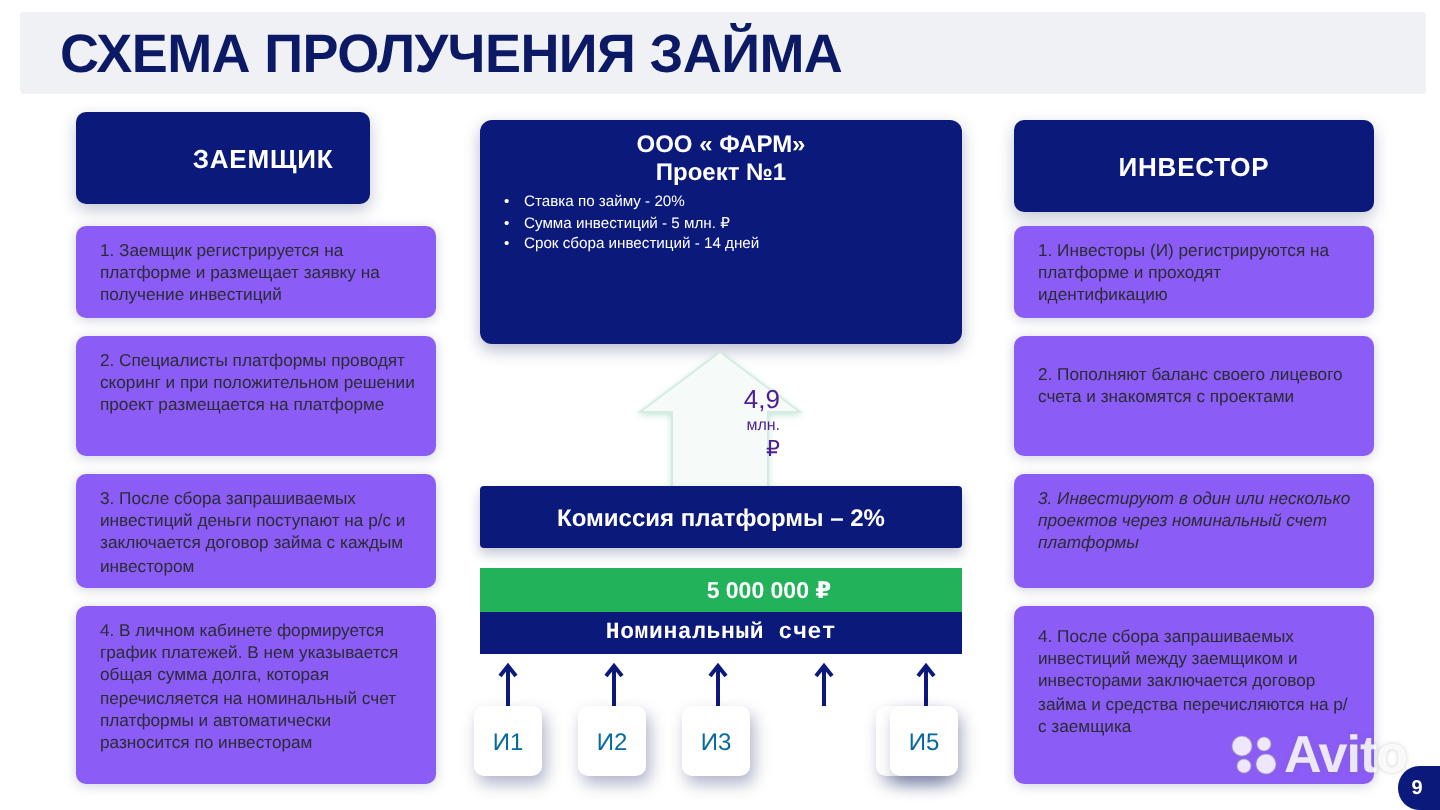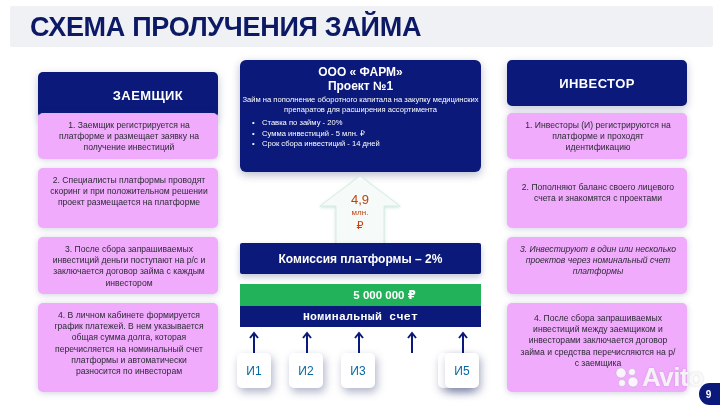--- a/index.html
+++ b/index.html
@@ -16,46 +16,45 @@
     font-size: 27px; color: #0c1a66; letter-spacing: -0.3px;
   }
 
   .col-header {
     position: absolute; height: 46px; background: #0b1a7a; border-radius: 5px;
     color: #fff; font-weight: bold; font-size: 13px; letter-spacing: 0.4px;
     display: flex; align-items: center; justify-content: center;
     box-shadow: 0 3px 8px rgba(20,30,90,0.25);
   }
   .card {
-    position: absolute; background: #f0abfc; border-radius: 5px;
+    position: absolute; background: #8b5cf6; border-radius: 5px;
     box-shadow: 0 1px 6px rgba(40,50,110,0.22);
     font-size: 8.6px; line-height: 11.2px; color: #2b2b33;
     padding: 7px 10px 6px 12px;
-    text-align: center;
   }
 
   .project {
     position: absolute; left: 240px; top: 60px; width: 241px; height: 112px;
     background: #0b1a7a; border-radius: 6px; color: #fff;
     box-shadow: 0 3px 8px rgba(20,30,90,0.3);
     padding-top: 6px;
   }
   .project .p-company { text-align: center; font-weight: bold; font-size: 12px; line-height: 13px; }
   .project .p-name { text-align: center; font-weight: bold; font-size: 12px; line-height: 14px; }
   .project .p-desc { text-align: center; font-size: 7.6px; line-height: 10px; margin-top: 2px; }
   .project ul { list-style: none; margin: 3px 0 0 12px; }
   .project li { font-size: 7.6px; line-height: 10.6px; position: relative; padding-left: 10px; }
   .project li::before { content: "•"; position: absolute; left: 0; top: 0; }
 
   .arrow-up {
     position: absolute; left: 318px; top: 174px; width: 84px; height: 72px;
   }
   .arrow-label {
-    position: absolute; left: 330px; top: 192px; width: 60px; text-align: center;
-    color: #c2410c;
+    position: absolute; left: 330px; top: 192px; width: 60px; text-align: right;
+    color: #4c1d95;
   }
   .arrow-label .a-num { font-size: 13px; line-height: 15px; display: block; }
   .arrow-label .a-unit { font-size: 8px; line-height: 11px; display: block; }
   .arrow-label .a-cur { font-size: 11px; line-height: 14px; display: block; }
 
   .commission {
     position: absolute; left: 240px; top: 243px; width: 241px; height: 31px;
     background: #0b1a7a; color: #fff; font-weight: bold; font-size: 12px;
     display: flex; align-items: center; justify-content: center; border-radius: 2px;
     box-shadow: 0 3px 6px rgba(20,30,90,0.25);
@@ -91,36 +90,35 @@
   }
   .watermark-dots { position: absolute; left: 614px; top: 366px; width: 26px; height: 22px; }
 </style>
 </head>
 <body>
 
 <div class="title-bar">
   <div class="title-text">СХЕМА ПРОЛУЧЕНИЯ ЗАЙМА</div>
 </div>
 
-<div class="col-header" style="left:38px; top:72px; width:180px;padding-left:40px;">ЗАЕМЩИК</div>
+<div class="col-header" style="left:38px; top:56px; width:147px;padding-left:40px;">ЗАЕМЩИК</div>
 <div class="card" style="left:38px; top:113px; width:180px; height:46px;">1.  Заемщик регистрируется на платформе и размещает заявку на получение инвестиций</div>
 <div class="card" style="left:38px; top:168px; width:180px; height:60px;">2.  Специалисты платформы проводят скоринг  и при положительном решении проект размещается на платформе</div>
 <div class="card" style="left:38px; top:237px; width:180px; height:57px;">3.  После сбора запрашиваемых инвестиций деньги поступают на р/с и заключается договор займа с каждым инвестором</div>
 <div class="card" style="left:38px; top:303px; width:180px; height:89px;">4.  В личном кабинете формируется график платежей. В нем указывается общая сумма долга, которая перечисляется на номинальный счет платформы и автоматически разносится по инвесторам</div>
 
 <div class="col-header" style="left:507px; top:60px; width:180px;">ИНВЕСТОР</div>
 <div class="card" style="left:507px; top:113px; width:180px; height:46px;">1.  Инвесторы (И) регистрируются на платформе и проходят идентификацию</div>
 <div class="card" style="left:507px; top:168px; width:180px; height:60px; padding-top:14px;">2.  Пополняют баланс своего лицевого счета и знакомятся с проектами</div>
 <div class="card" style="left:507px; top:237px; width:180px; height:57px;font-style:italic;">3.  Инвестируют в один или несколько проектов через номинальный счет платформы</div>
 <div class="card" style="left:507px; top:303px; width:180px; height:89px; padding-top:10px;">4.  После сбора запрашиваемых инвестиций между заемщиком и инвесторами заключается договор займа и средства перечисляются на р/с заемщика</div>
 
 <div class="project">
   <div class="p-company">ООО « ФАРМ»</div>
   <div class="p-name">Проект №1</div>
-  <div class="p-desc">Займ на пополнение оборотного капитала на закупку  медицинских препаратов для расширения ассортимента</div>
   <ul>
     <li>Ставка по займу - 20%</li>
     <li>Сумма инвестиций  - 5 млн. ₽</li>
     <li>Срок сбора инвестиций - 14 дней</li>
   </ul>
 </div>
 
 <svg class="arrow-up" viewBox="0 0 84 72">
   <defs>
     <filter id="sh" x="-20%" y="-20%" width="140%" height="140%">

